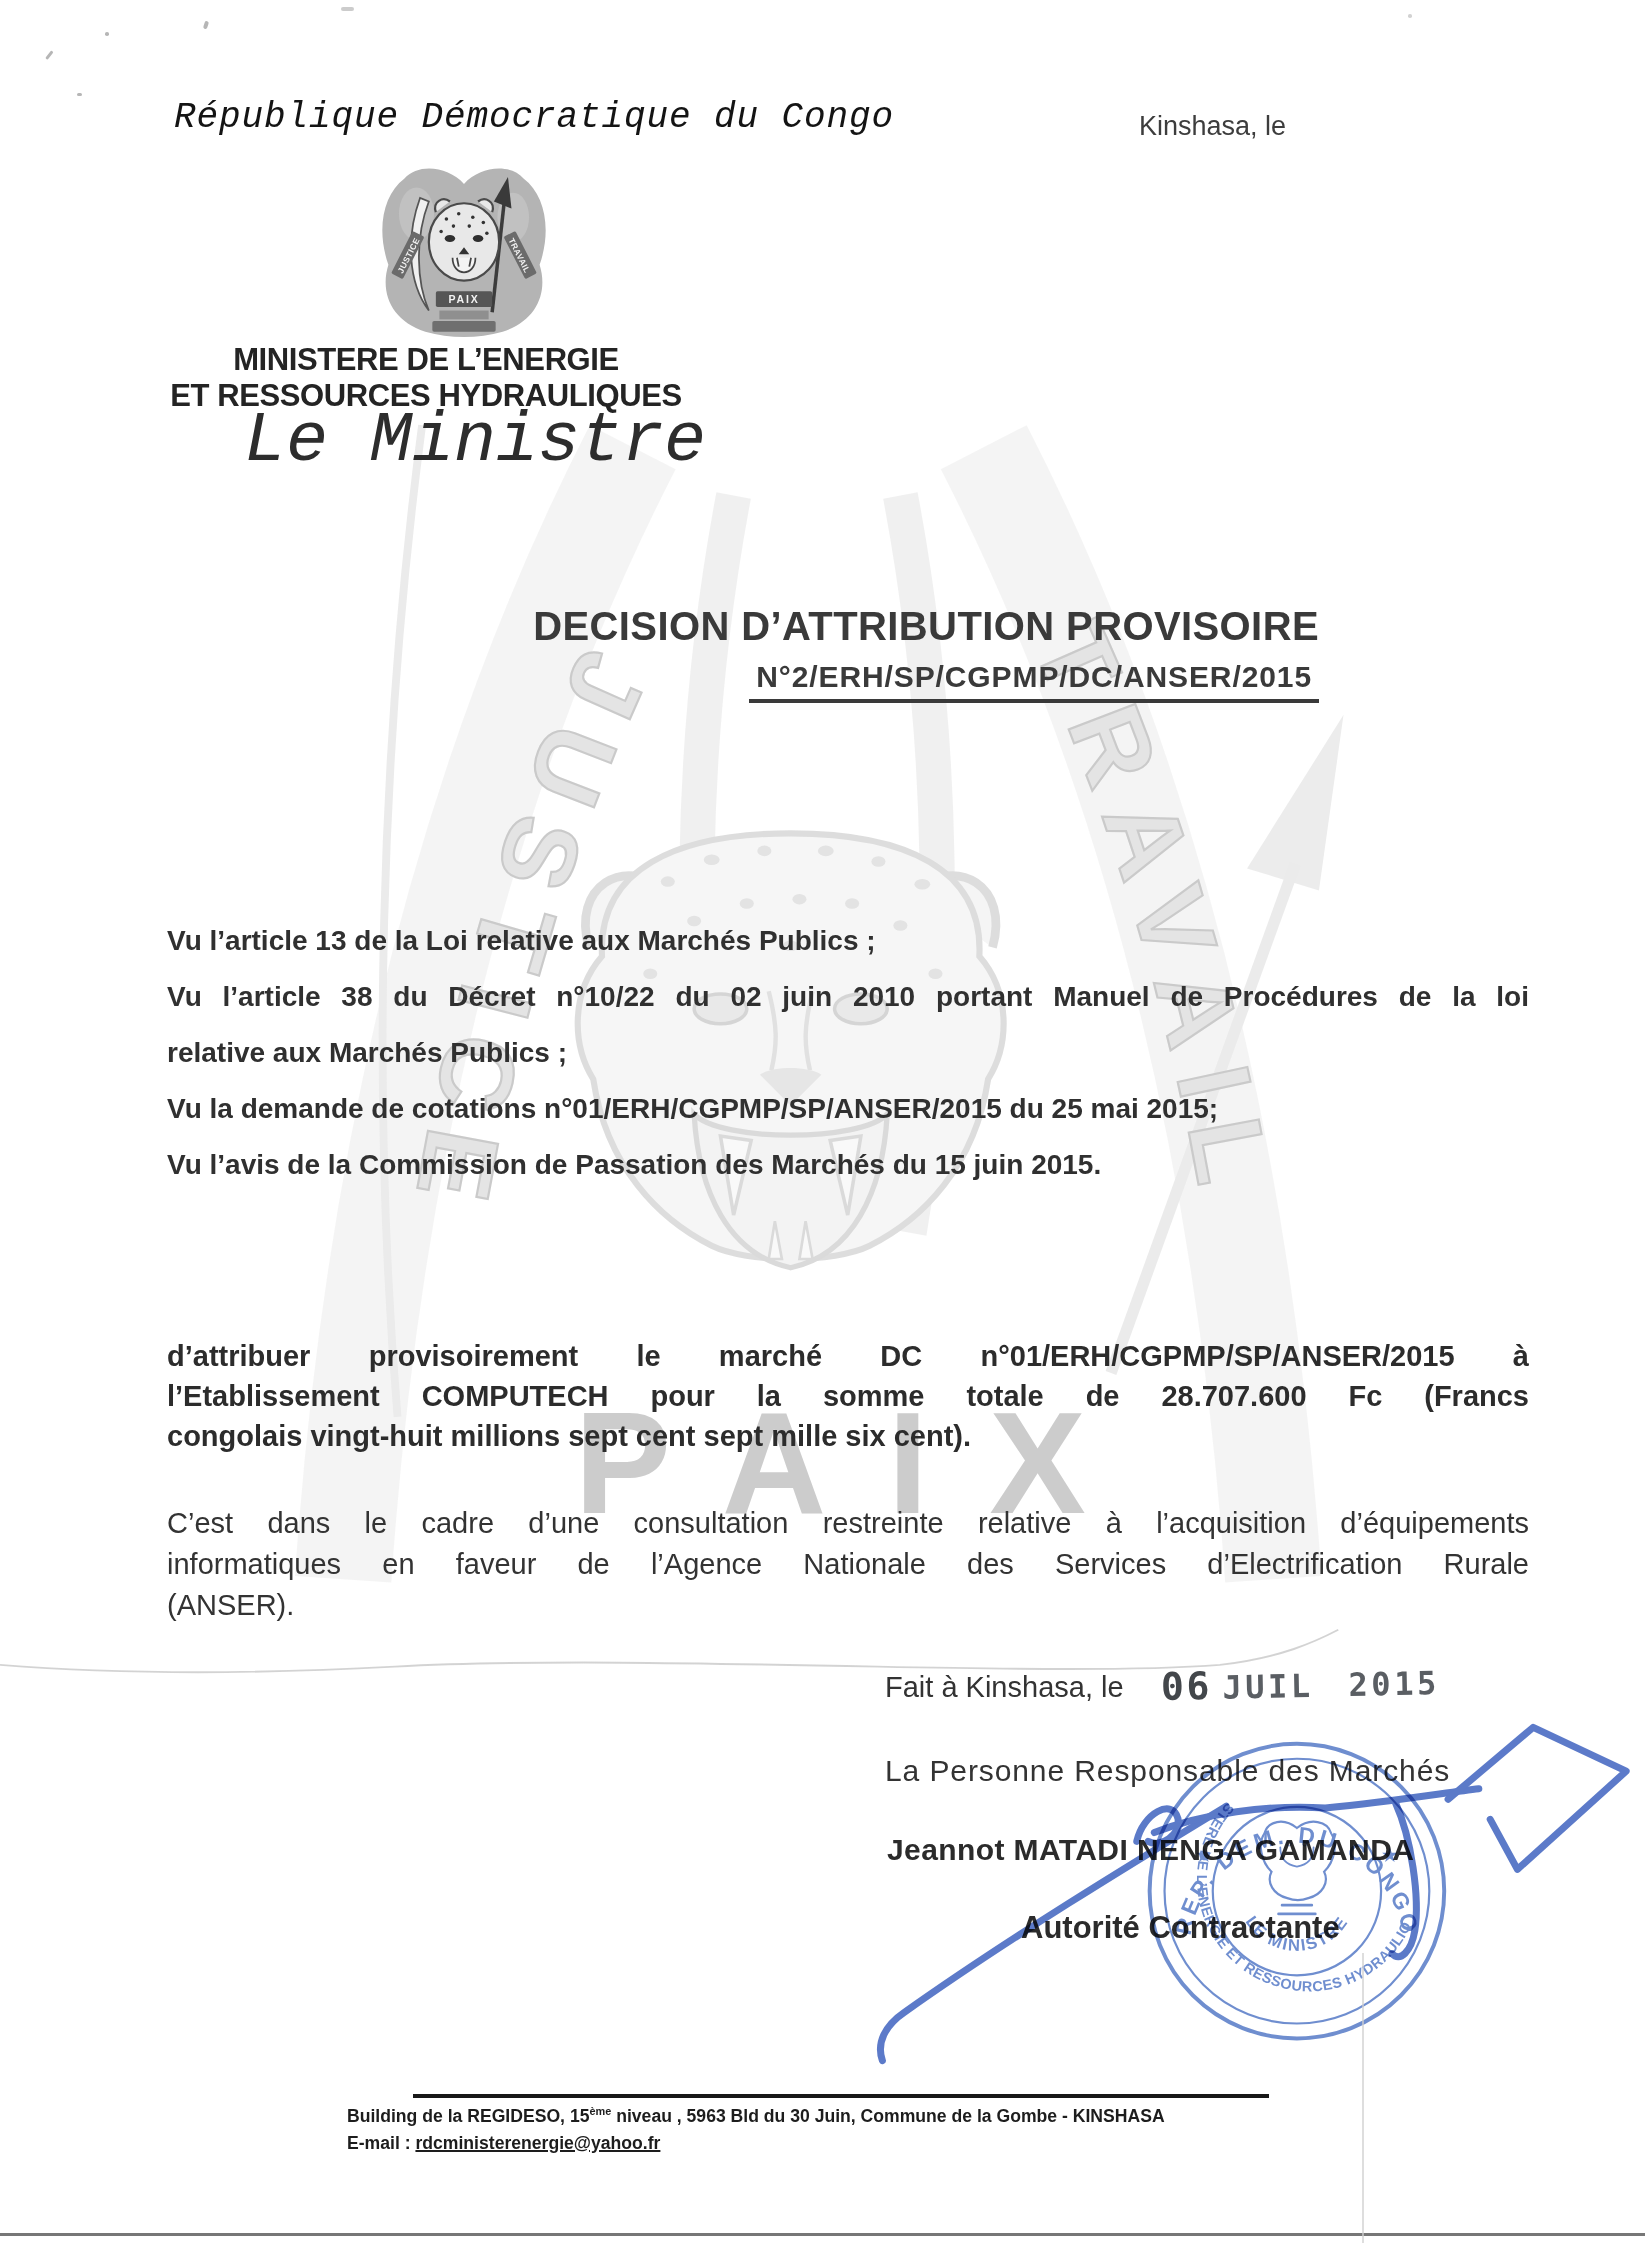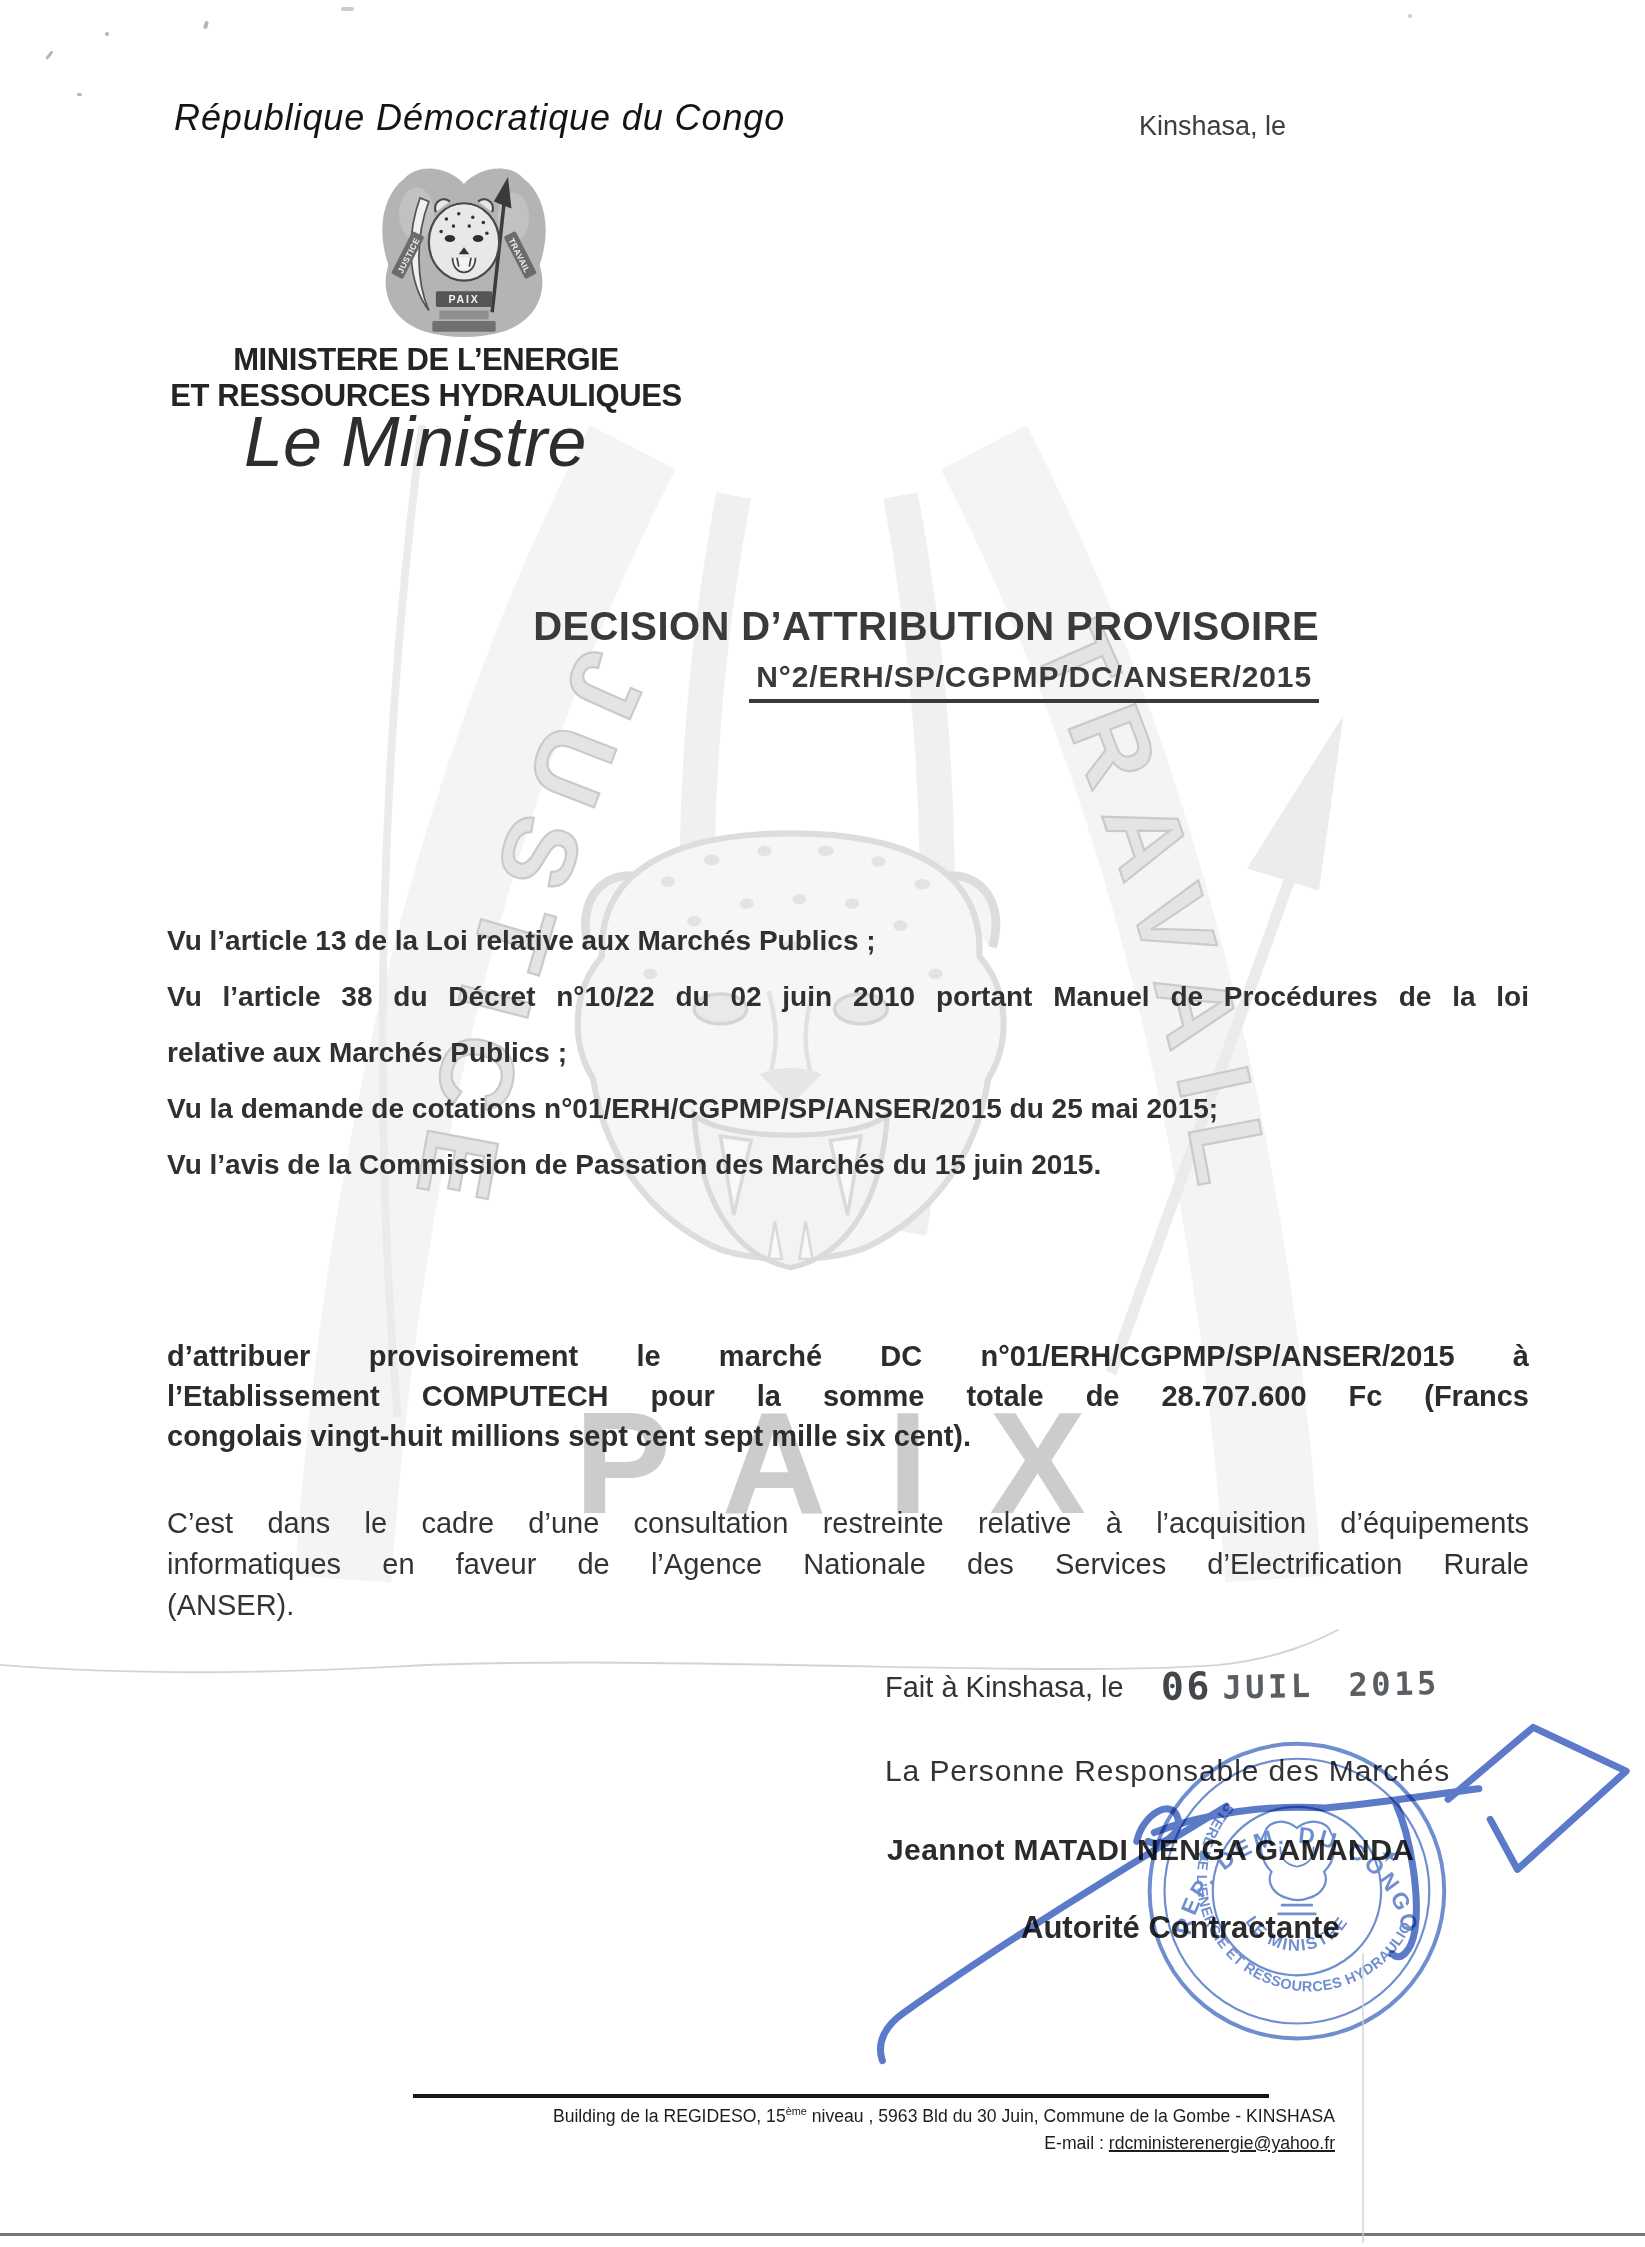--- a/index.html
+++ b/index.html
@@ -4,21 +4,21 @@
 <style>
   html,body{margin:0;padding:0;background:#e8e8e8;}
   .page{
     position:relative;width:1646px;height:2247px;background:#ffffff;
     overflow:hidden;font-family:"Liberation Sans",sans-serif;color:#2e2e2e;
     margin:0 auto;
   }
   .abs{position:absolute;}
   .just{text-align:justify;text-align-last:justify;}
   sup{font-size:0.62em;vertical-align:super;line-height:0;}
-  .script{font-family:Liberation Sans, sans-serif;font-style:italic;}
+  .script{font-family:Liberation Mono, monospace;font-style:italic;}
   .ink{mix-blend-mode:multiply;pointer-events:none;}
 
   .speck{position:absolute;background:#8f8f8f;border-radius:1.8px;opacity:.65;}
 
   .republique{left:174px;top:97px;font-size:36px;color:#141414;letter-spacing:0.9px;}
   .kinshasa{left:1139px;top:111px;font-size:27px;color:#3d3d3d;}
   .emblem-svg{left:362px;top:161px;}
   .ministry{left:132px;top:342px;width:588px;text-align:center;font-weight:bold;
             font-size:31px;line-height:36px;color:#242424;letter-spacing:-0.4px;}
   .le-ministre{left:244px;top:402px;font-size:70px;color:#2d2d2d;}
@@ -48,21 +48,21 @@
               font-family:"DejaVu Sans Mono",monospace;vertical-align:baseline;}
   .date-day{font-size:38px;font-weight:bold;color:#43474b;letter-spacing:2.6px;}
   .date-rest{font-size:32px;font-weight:bold;color:#5a5e63;letter-spacing:3.5px;
              word-spacing:12.3px;margin-left:10.5px;}
 
   .responsable{left:885px;top:1754px;font-size:30px;color:#333;letter-spacing:0.9px;}
   .signer-name{left:887px;top:1833px;font-size:30px;font-weight:bold;color:#2b2b2b;letter-spacing:0.4px;}
   .signer-role{left:1021px;top:1910px;font-size:31px;font-weight:bold;color:#2b2b2b;}
 
   .footer-divider{left:413px;top:2094px;width:856px;height:3.5px;background:#181818;}
-  .footer{left:347px;top:2103px;width:988px;text-align:right;font-weight:normal;
+  .footer{left:347px;top:2103px;width:988px;text-align:left;font-weight:bold;
           font-size:17.6px;line-height:27px;color:#1d1d1d;}
   .footer .email{text-decoration:underline;text-decoration-thickness:1.8px;}
 
   .bottom-scanline{left:0;top:2233px;width:1646px;height:2.6px;background:#5f5f5f;opacity:.85;}
   .right-faintline{left:1362px;top:1953px;width:1.8px;height:290px;background:#d0d0d0;opacity:.7;}
 
   .wm{left:255px;top:377px;opacity:.62;}
   .stamp-svg{left:1117px;top:1707px;opacity:.88;}
   .sig-svg{left:834px;top:1701px;}
   .crease-svg{left:0;top:1628px;opacity:.65;}

